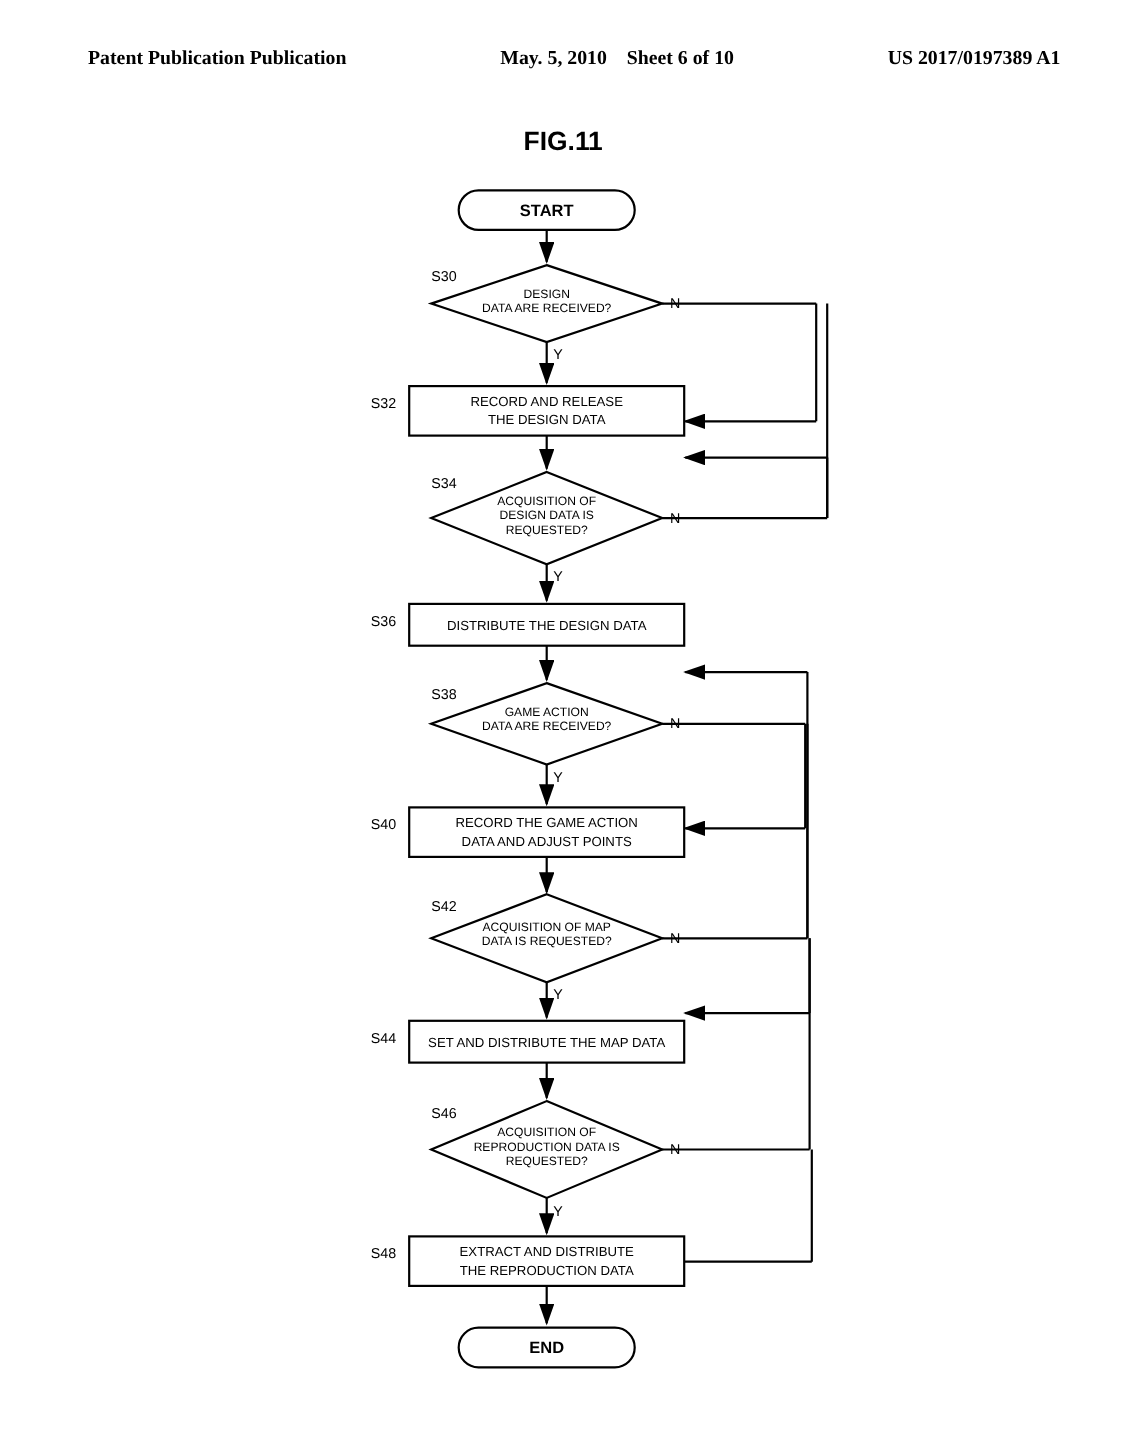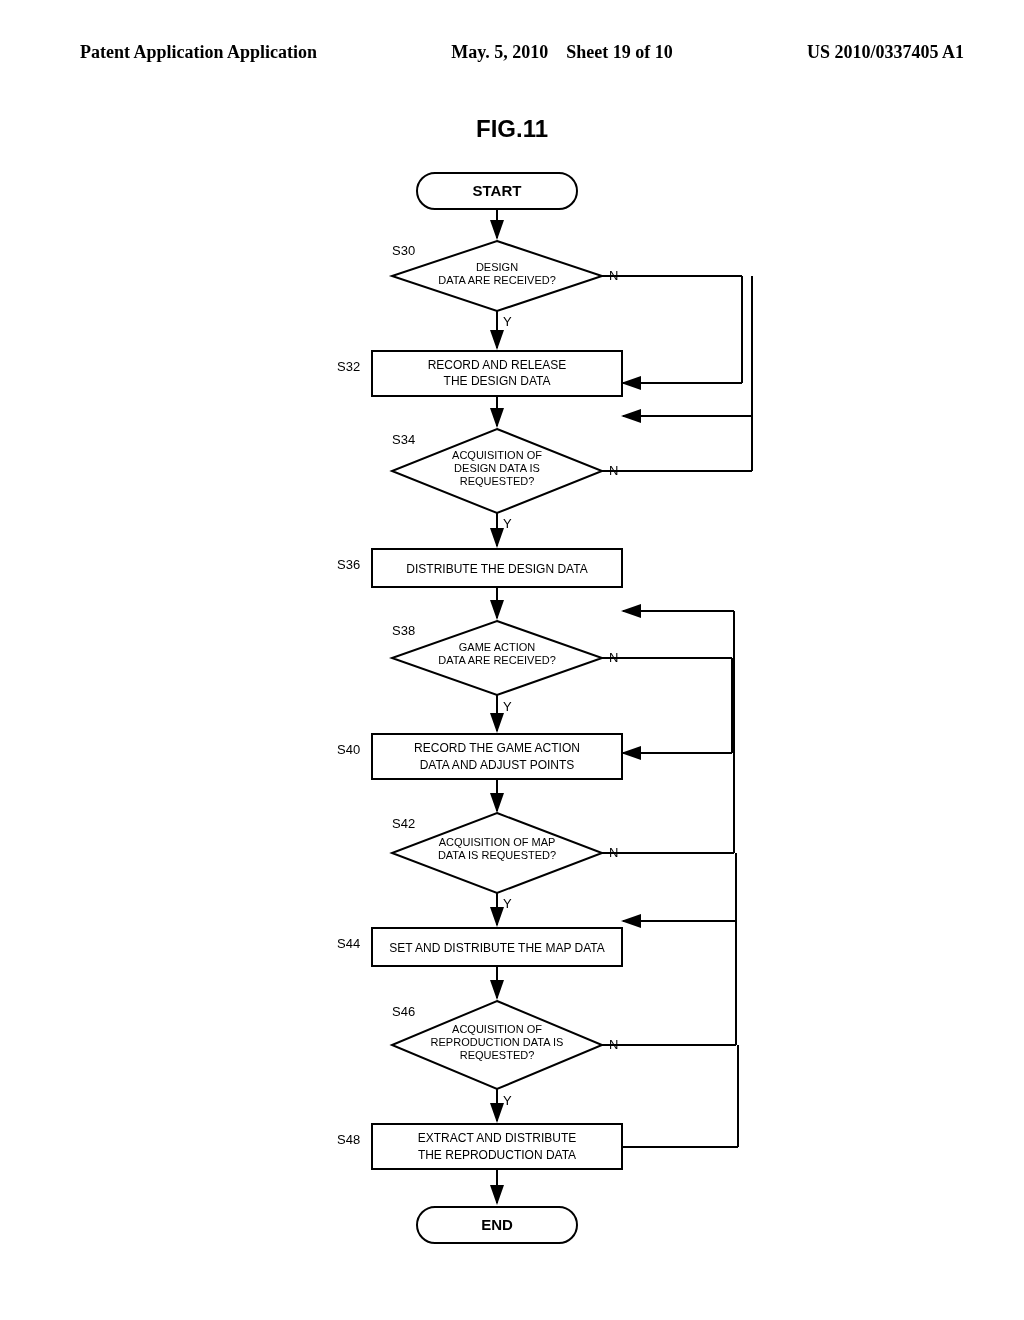--- a/index.html
+++ b/index.html
@@ -51,26 +51,26 @@
     
     .main-svg {
       display: block;
       margin: 0 auto;
     }
   </style>
 </head>
 <body>
 
 <div class="header">
-  <div class="header-left">Patent Application Application</div>
+  <div class="header-left">Patent Publication Publication</div>
   <div class="header-center">
     <span>May. 5, 2010</span>&nbsp;&nbsp;&nbsp;
-    <span>Sheet 19 of 10</span>
+    <span>Sheet 6 of 10</span>
   </div>
-  <div class="header-right">US 2010/0337405 A1</div>
+  <div class="header-right">US 2017/0197389 A1</div>
 </div>
 
 <div class="fig-title">FIG.11</div>
 
 <svg class="main-svg" width="700" height="1100" viewBox="0 0 700 1100">
 
   <defs>
     <marker id="arrowhead" markerWidth="10" markerHeight="7" refX="9" refY="3.5" orient="auto">
       <polygon points="0 0, 10 3.5, 0 7" fill="#000"></polygon>
     </marker>

